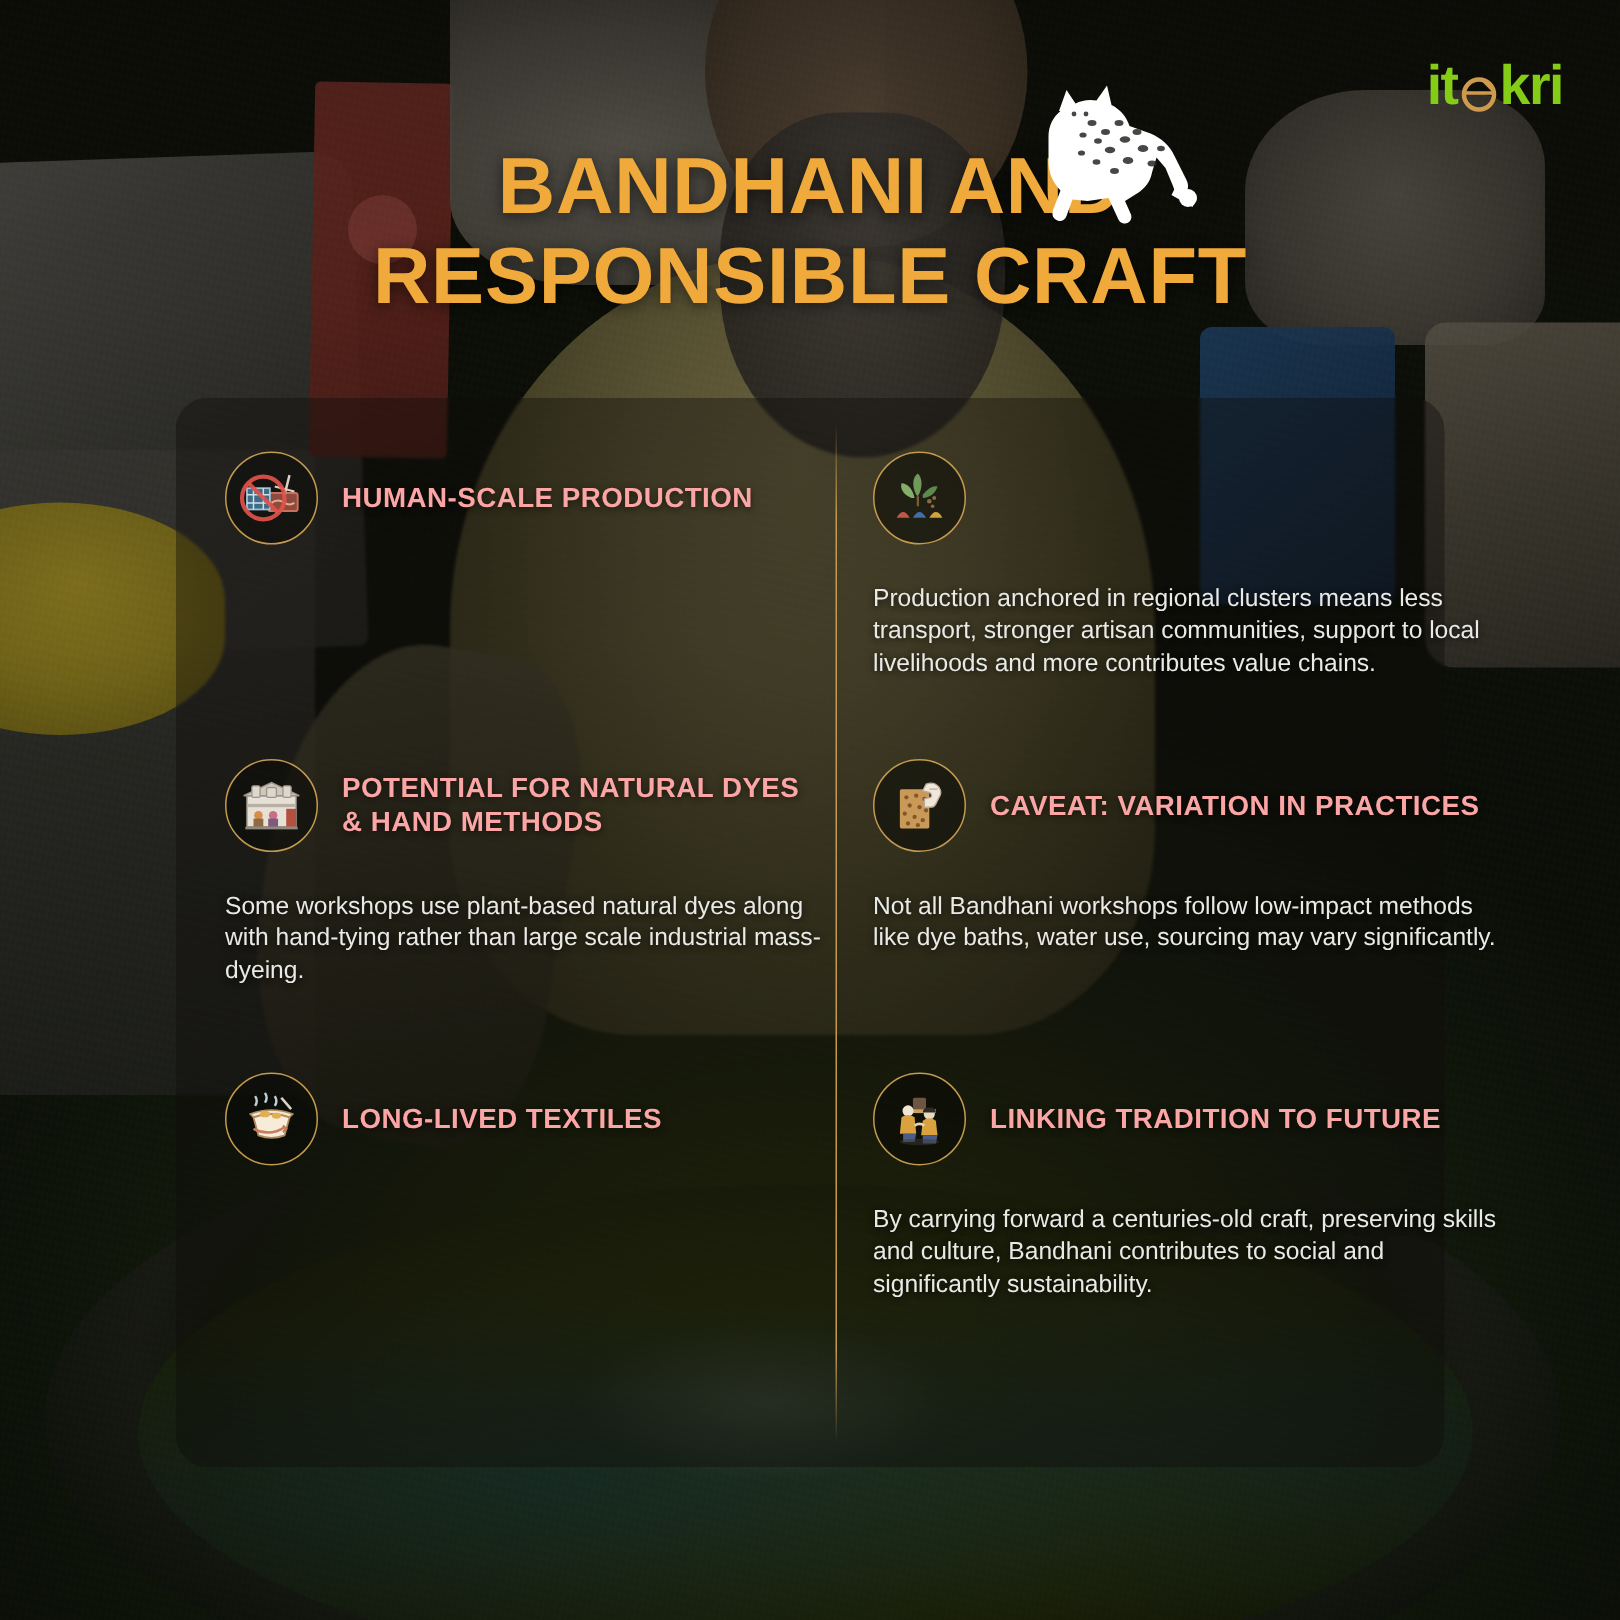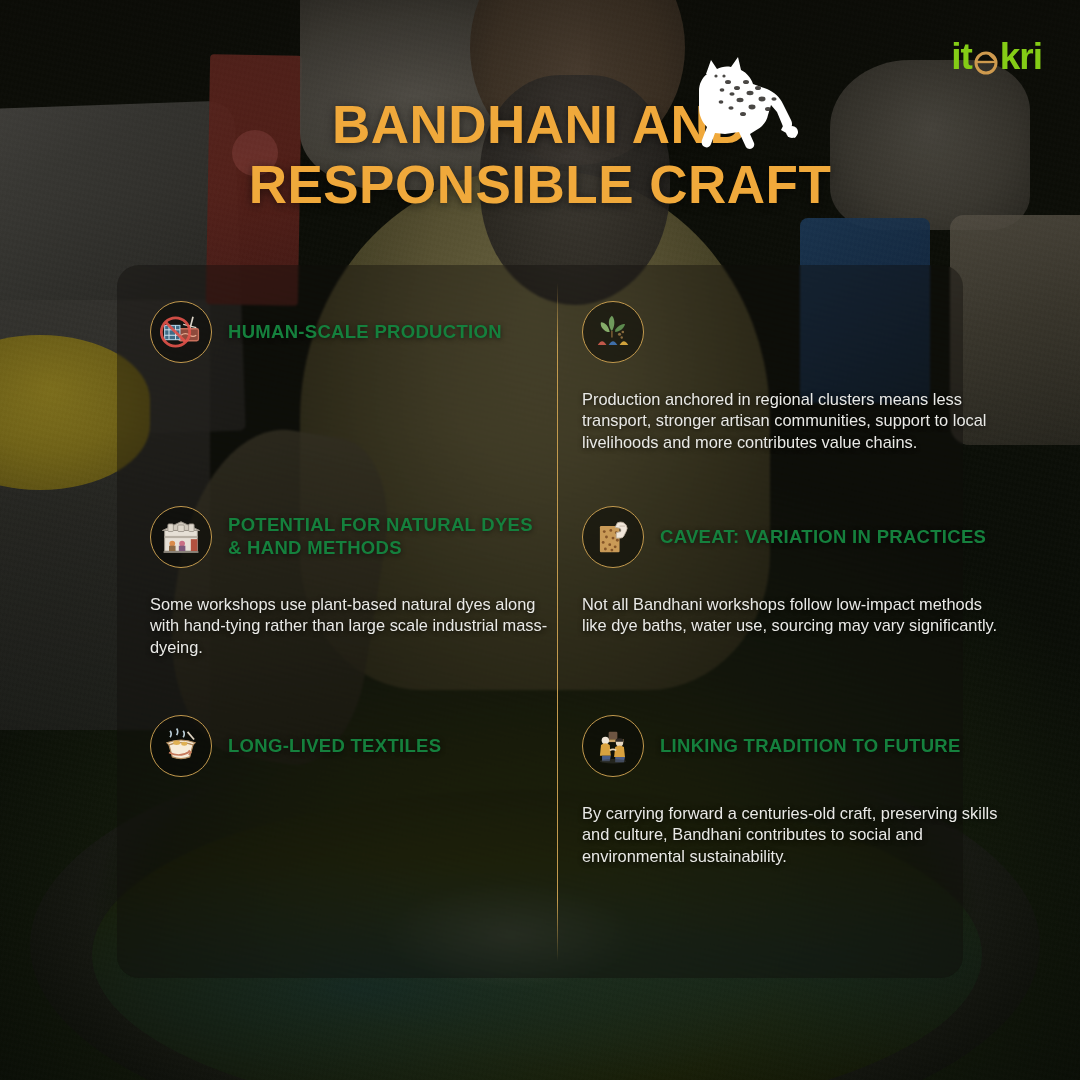--- a/index.html
+++ b/index.html
@@ -180,21 +180,21 @@
   .card .head { display:flex; align-items:center; gap:16px; }
   .icon-ring {
     width:62px; height:62px; min-width:62px;
     border-radius:50%;
     border:1.6px solid #C39A4E;
     background:rgba(10,9,7,.55);
     display:flex; align-items:center; justify-content:center;
     overflow:hidden;
   }
   .card h3 {
-    color:#15803d;
+    color:#fca5a5;
     font-size:18.5px;
     font-weight:bold;
     line-height:1.22;
     letter-spacing:.3px;
     text-transform:uppercase;
     text-shadow:0 1px 5px rgba(0,0,0,.6);
   }
   .card p {
     margin-top:26px;
     color:#E9E9E6;
@@ -408,17 +408,17 @@
             <circle cx="28" cy="19" r="3.4" fill="#e8d9c2"></circle>
             <path d="M28 15 q4 0 4 3 l-8 0 q0 -3 4 -3z" fill="#2f2a26"></path>
             <path d="M24 23 q4 -3 8 0 l1 9 -10 0 z" fill="#d9a23f"></path>
             <path d="M24 32 l9 0 -1 5 -8 0 z" fill="#4b5d86"></path>
             <path d="M19 26 q3 -2 6 0" stroke="#e6d4b6" stroke-width="1.6" fill="none"></path>
             <ellipse cx="22" cy="36" rx="12" ry="2" fill="#3a3a34" opacity=".5"></ellipse>
           </svg>
         </div>
         <h3>LINKING TRADITION TO FUTURE</h3>
       </div>
-      <p>By carrying forward a centuries-old craft, preserving skills and culture, Bandhani contributes to social and environmental sustainability.</p>
+      <p>By carrying forward a centuries-old craft, preserving skills and culture, Bandhani contributes to social and significantly sustainability.</p>
     </div>
 
   </div>
 </div>
 
 </body></html>

